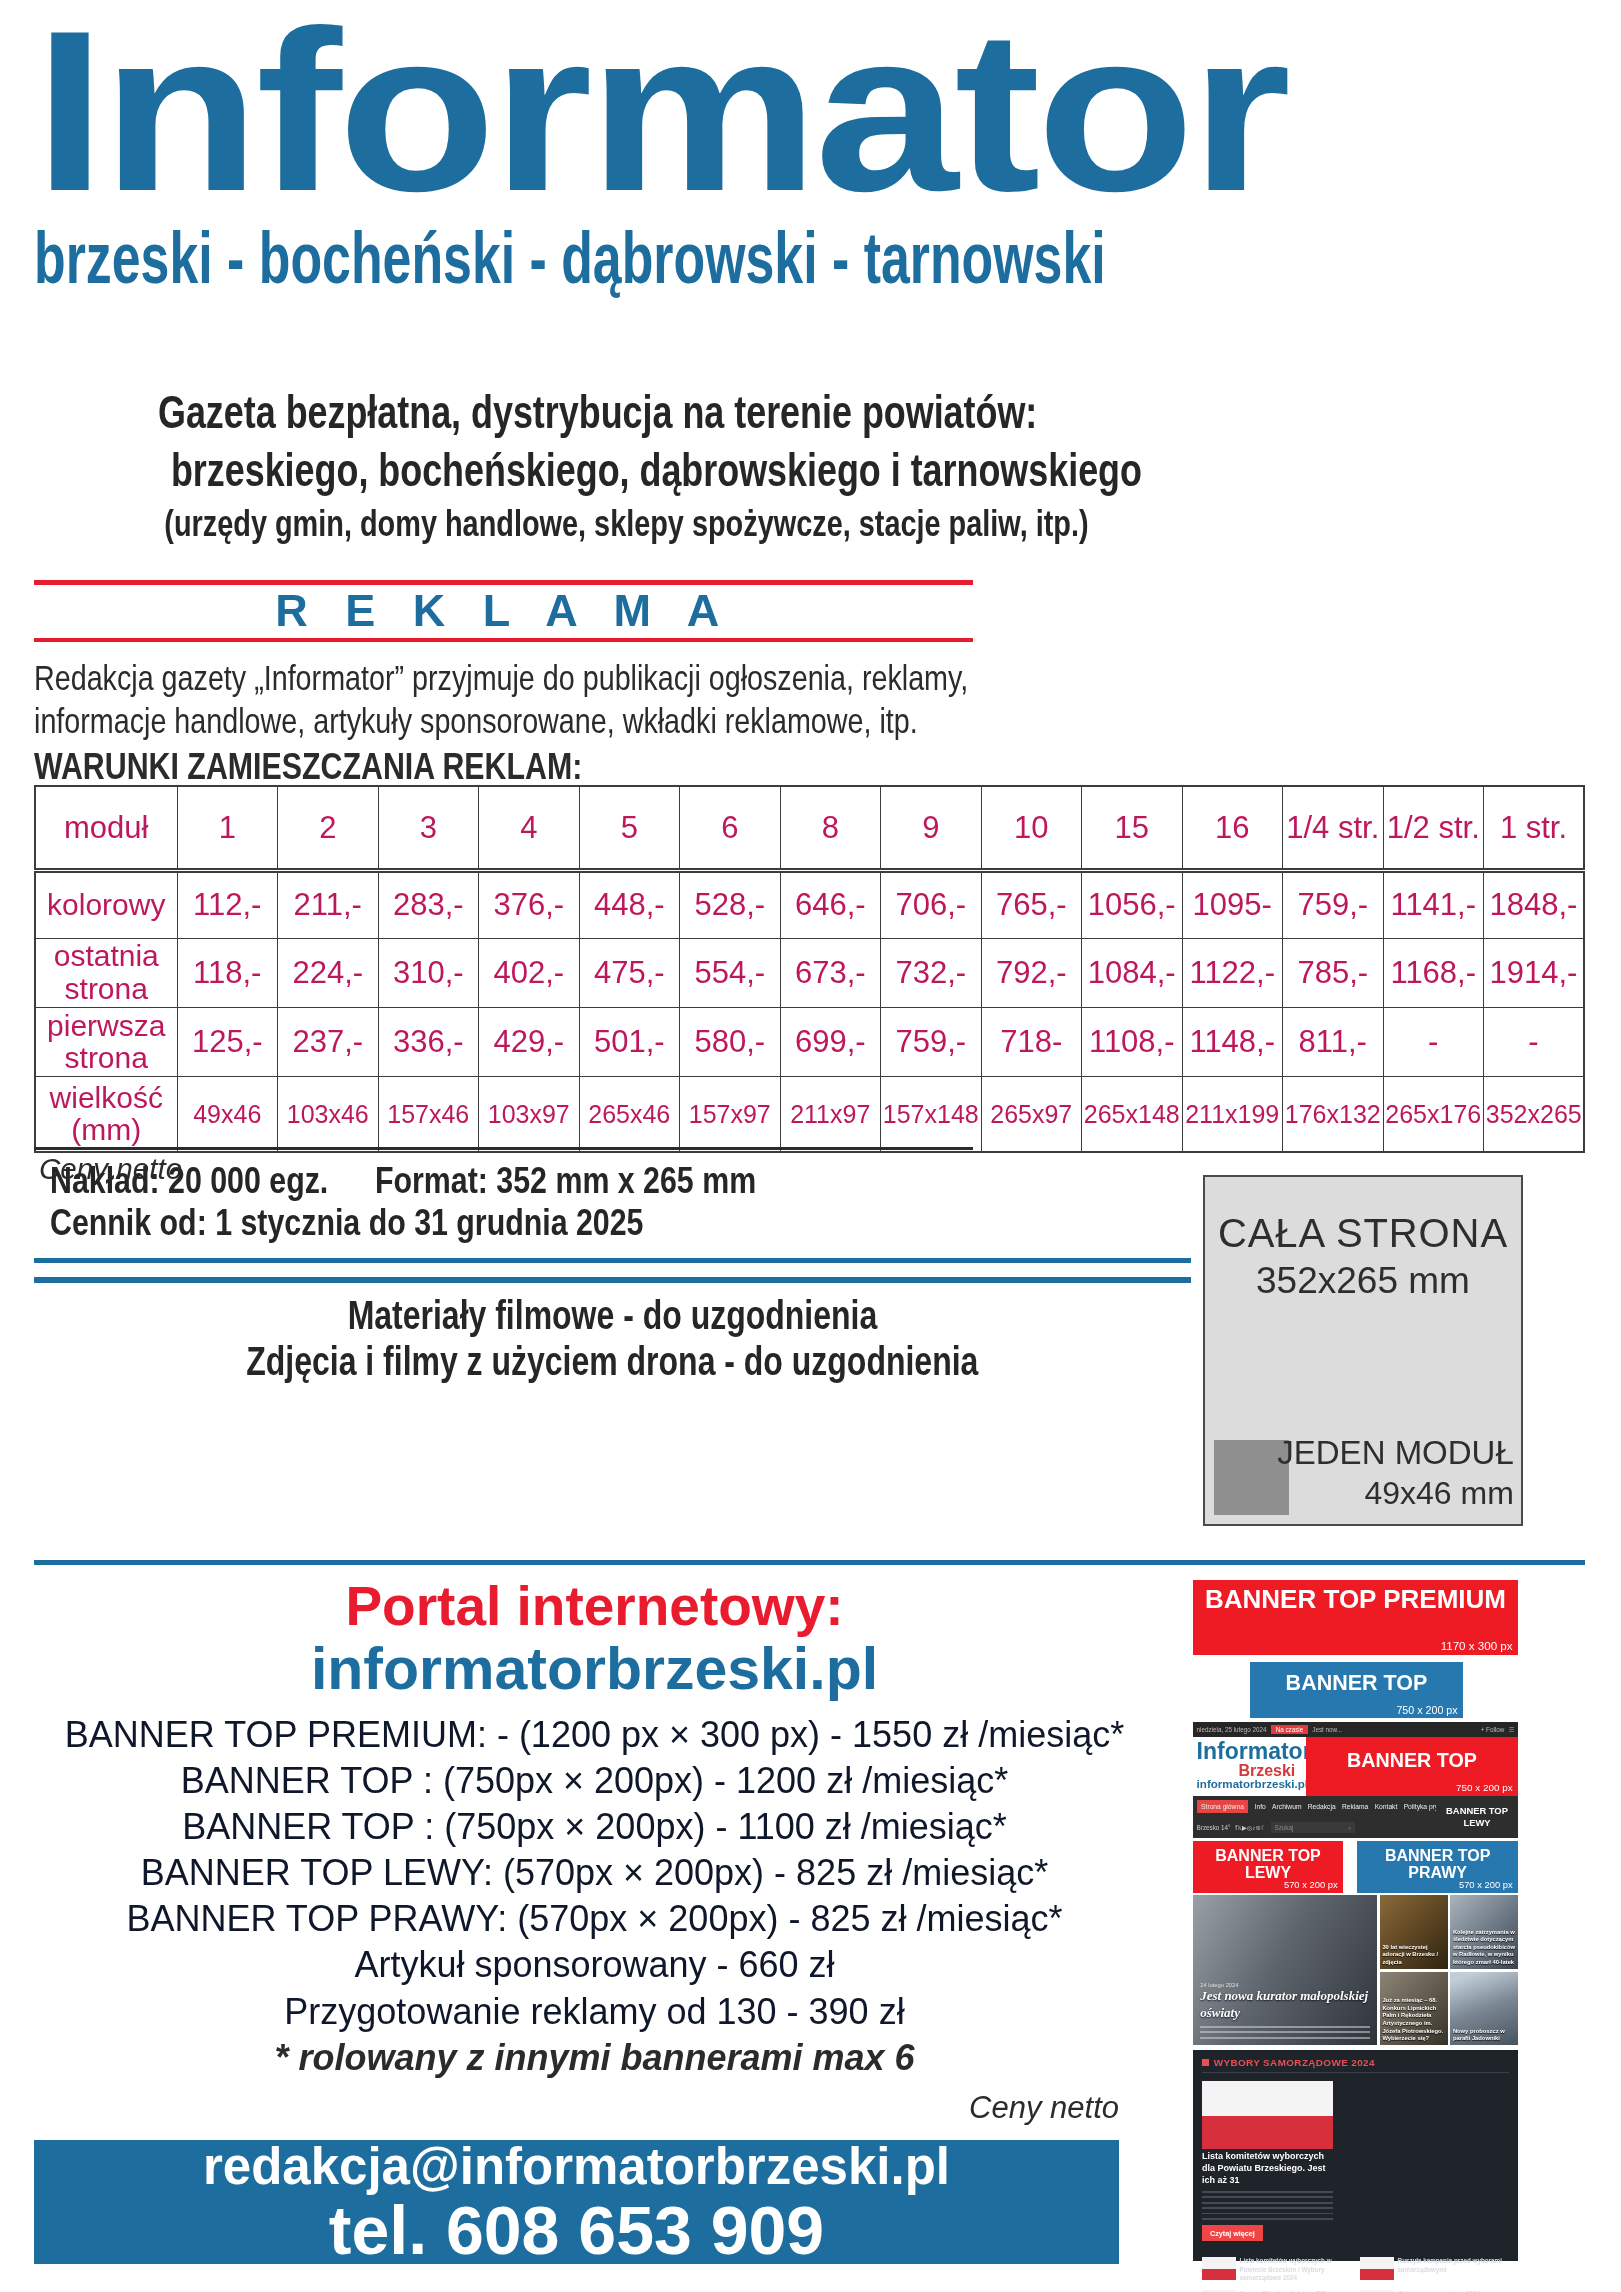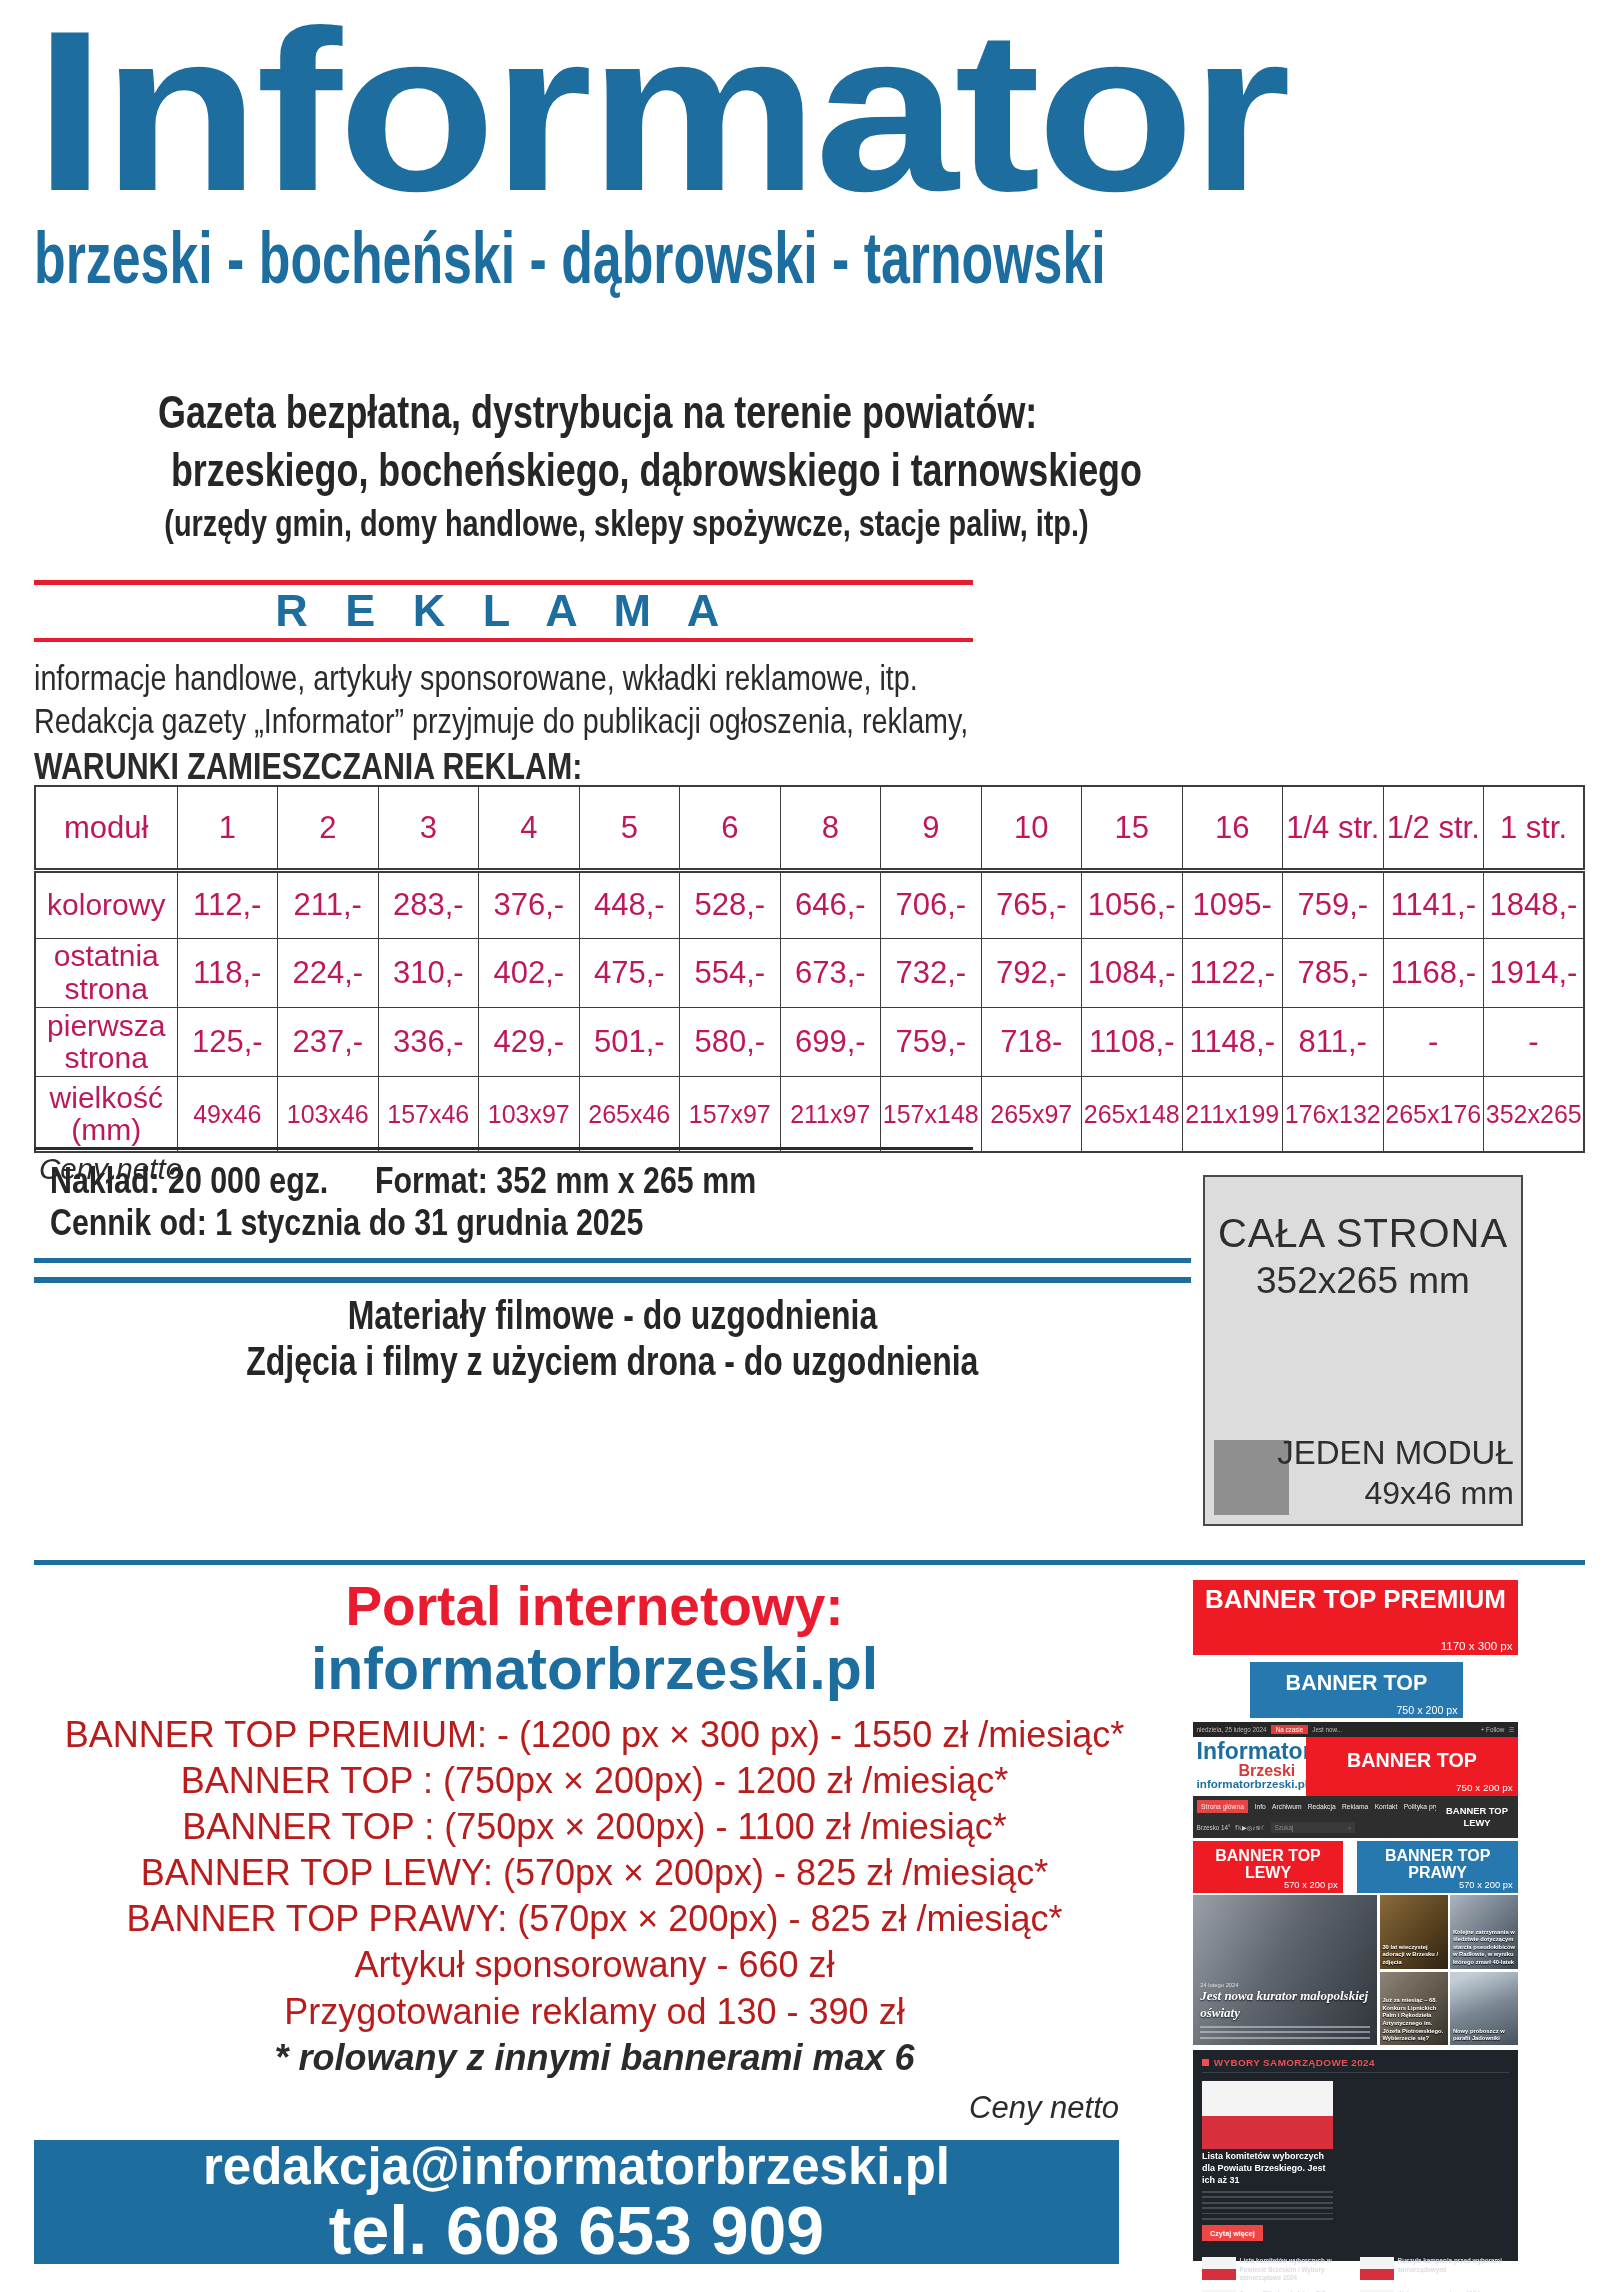--- a/index.html
+++ b/index.html
@@ -60,21 +60,21 @@
   .jm{position:absolute;right:7.2px;bottom:10.7px;text-align:right;color:#2e2e2e;line-height:1.25;}
   .jm-l{font-size:33px;}
   .jm-s{font-size:32px;}
 
   .fullrule{position:absolute;left:34px;top:1560px;width:1551px;height:5.4px;background:var(--blue,#1d6e9e);}
 
   
   .portal{position:absolute;left:34px;top:1576px;width:1121px;text-align:center;}
   .portal-title{font-size:55px;font-weight:bold;color:var(--red,#e81c2e);line-height:1.1;}
   .portal-domain{font-size:59px;font-weight:bold;color:var(--blue,#1d6e9e);line-height:1.1;}
-  .offers{margin-top:10.7px;font-size:36px;line-height:1.28;color:#b91c1c;}
+  .offers{margin-top:10.7px;font-size:36px;line-height:1.28;color:#0f172a;}
   .footnote{font-size:36px;font-weight:bold;font-style:italic;color:#2b2b2b;line-height:1.28;}
   .ceny2{margin-top:9px;padding-right:36px;text-align:right;font-size:31px;font-style:italic;color:#2b2b2b;}
 
   
   .contact{position:absolute;left:34px;top:2140px;width:1085px;height:124px;background:var(--blue,#1d6e9e);
            display:flex;flex-direction:column;align-items:center;justify-content:center;gap:1.8px;}
   .email{color:#fff;font-size:51px;font-weight:bold;line-height:1.05;}
   .tel{color:#fff;font-size:68px;font-weight:bold;line-height:1.0;}
 
   
@@ -164,22 +164,22 @@
     </div>
   </header>
 
   <div class="reklama">
     <div class="redline"></div>
     <div class="reklama-text">R E K L A M A</div>
     <div class="redline"></div>
   </div>
 
   <div class="intro">
+    <div class="il"><span class="sx">Redakcja gazety „Informator” przyjmuje do publikacji ogłoszenia, reklamy,</span></div>
     <div class="il"><span class="sx">informacje handlowe, artykuły sponsorowane, wkładki reklamowe, itp.</span></div>
-    <div class="il"><span class="sx">Redakcja gazety „Informator” przyjmuje do publikacji ogłoszenia, reklamy,</span></div>
     <div class="ih"><span class="sx">WARUNKI ZAMIESZCZANIA REKLAM:</span></div>
   </div>
 
   <table class="prices">
       <colgroup>
         <col style="width: 142px;">
         <col>
         <col>
         <col>
         <col>

